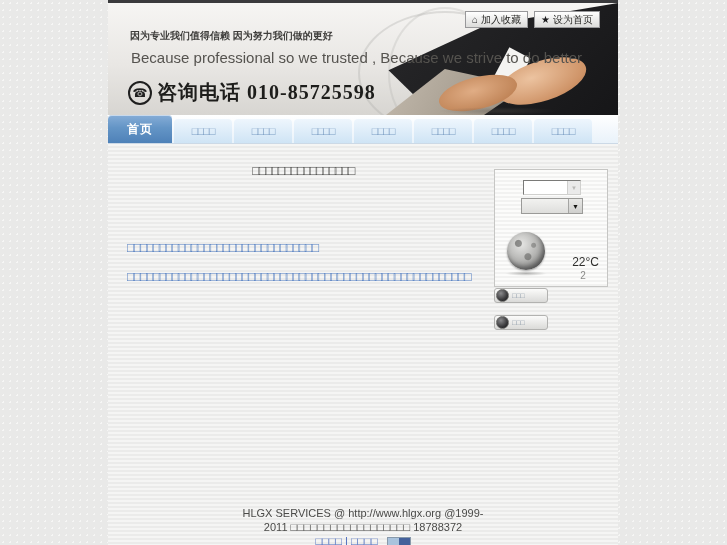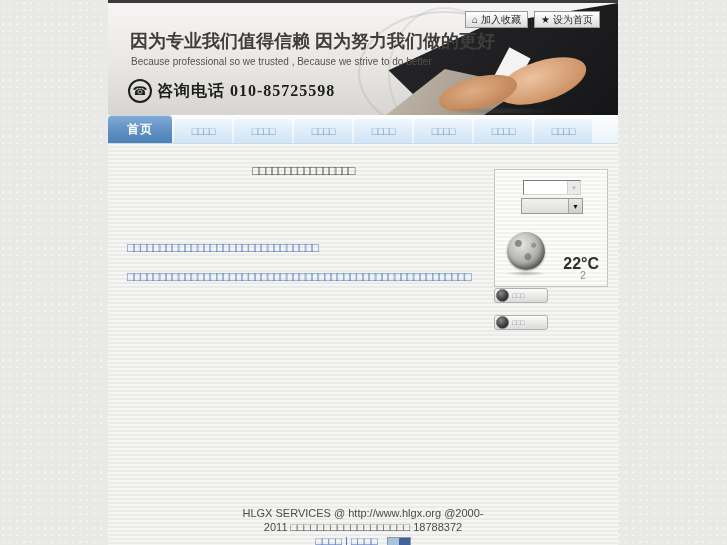--- a/index.html
+++ b/index.html
@@ -57,28 +57,28 @@
     position:absolute;left:330px;top:104px;width:120px;height:8px;border-radius:50%;
     background:radial-gradient(ellipse,rgba(90,85,78,0.35),transparent 70%);
   }
   .hdr-buttons{position:absolute;top:8px;right:18px;display:flex;gap:6px;}
   .hdr-btn{
     height:15px;padding:0 6px;display:flex;align-items:center;gap:3px;
     background:linear-gradient(#ffffff,#dcdcda);border:1px solid #98989a;
     font-size:10px;color:#2b2b29;cursor:pointer;white-space:nowrap;
   }
   .hdr-btn .ico{font-size:10px;line-height:10px;color:#1d1d1f;}
-  .slogan-cn{position:absolute;left:22px;top:26px;font-size:18px;font-weight:bold;color:#3f3e3c;letter-spacing:0px;}
-  .slogan-en{position:absolute;left:23px;top:46px;font-size:10px;color:#55534f;margin-top:7px;}
+  .slogan-cn{position:absolute;left:22px;top:26px;font-size:10px;font-weight:bold;color:#3f3e3c;letter-spacing:0px;}
+  .slogan-en{position:absolute;left:23px;top:46px;font-size:15px;color:#55534f;}
   .phone-row{position:absolute;left:20px;top:76px;display:flex;align-items:center;gap:5px;}
   .phone-ico{
     width:20px;height:20px;border:2px solid #1f1f1f;border-radius:50%;
     display:flex;align-items:center;justify-content:center;font-size:12px;color:#1f1f1f;
   }
-  .phone-text{font-family:"Liberation Serif",serif;font-weight:bold;font-size:16px;color:#1d1d1b;letter-spacing:1px;}
+  .phone-text{font-family:"Liberation Serif",serif;font-weight:bold;font-size:20px;color:#1d1d1b;letter-spacing:1px;}
   
   .nav{
     position:absolute;top:115px;left:0;width:510px;height:28px;
     background:linear-gradient(#ffffff,#e9f2fa);border-bottom:1px solid #ccd9e6;
     display:flex;align-items:flex-end;
   }
   .tab{
     box-sizing:border-box;height:24px;width:58px;margin-right:2px;
     border-radius:4px 4px 0 0;
     background:linear-gradient(#eef6fd,#cfe4f5);
@@ -134,21 +134,21 @@
       radial-gradient(circle at 30% 30%,rgba(60,60,58,0.5) 3px,transparent 4px),
       radial-gradient(circle at 55% 65%,rgba(70,70,68,0.45) 3px,transparent 4px),
       radial-gradient(circle at 70% 35%,rgba(80,80,78,0.4) 2px,transparent 3px),
       radial-gradient(circle at 38% 32%,#e6e6e4,#b4b4b2 48%,#8e8e8c 72%,#69696b 100%);
     box-shadow:0 1px 2px rgba(0,0,0,0.35), inset -2px -3px 5px rgba(40,40,42,0.55);
   }
   .moon-shadow{
     position:absolute;left:10px;top:101px;width:42px;height:5px;border-radius:50%;
     background:radial-gradient(ellipse,rgba(80,80,78,0.4),transparent 70%);
   }
-  .temp{position:absolute;right:8px;top:85px;font-size:16px;font-weight:bold;color:#2e2e2c;}
+  .temp{position:absolute;right:8px;top:85px;font-size:12px;font-weight:normal;color:#2e2e2c;}
   .temp-sub{position:absolute;right:8px;top:100px;width:32px;text-align:center;font-size:10px;color:#8a8a88;}
   
   .qq-btn{
     box-sizing:border-box;position:absolute;left:386px;width:54px;height:15px;
     border:1px solid #b2b2b0;border-radius:3px;
     background:linear-gradient(#fbfbfa,#dadad8);
     display:flex;align-items:center;cursor:pointer;
   }
   .qq-btn .qq-ico{
     width:13px;height:13px;border-radius:50%;margin-left:1px;
@@ -238,21 +238,21 @@
   <div class="qq-btn b1">
     <span class="qq-ico"></span>
     <span class="qq-label">□□□</span>
   </div>
   <div class="qq-btn b2">
     <span class="qq-ico"></span>
     <span class="qq-label">□□□</span>
   </div>
 
   <div class="footer">
-    <div class="f-line">HLGX SERVICES @ http://www.hlgx.org @2000-</div>
+    <div class="f-line">HLGX SERVICES @ http://www.hlgx.org @1999-</div>
     <div class="f-line">2011 □□□□□□□□□□□□□□□□□□  18788372</div>
     <div class="f-line f-links">
       <span class="lnk">□□□□</span>
       <span>|</span>
       <span class="lnk">□□□□</span>
       <span class="badge"></span>
     </div>
   </div>
 
 </div>

